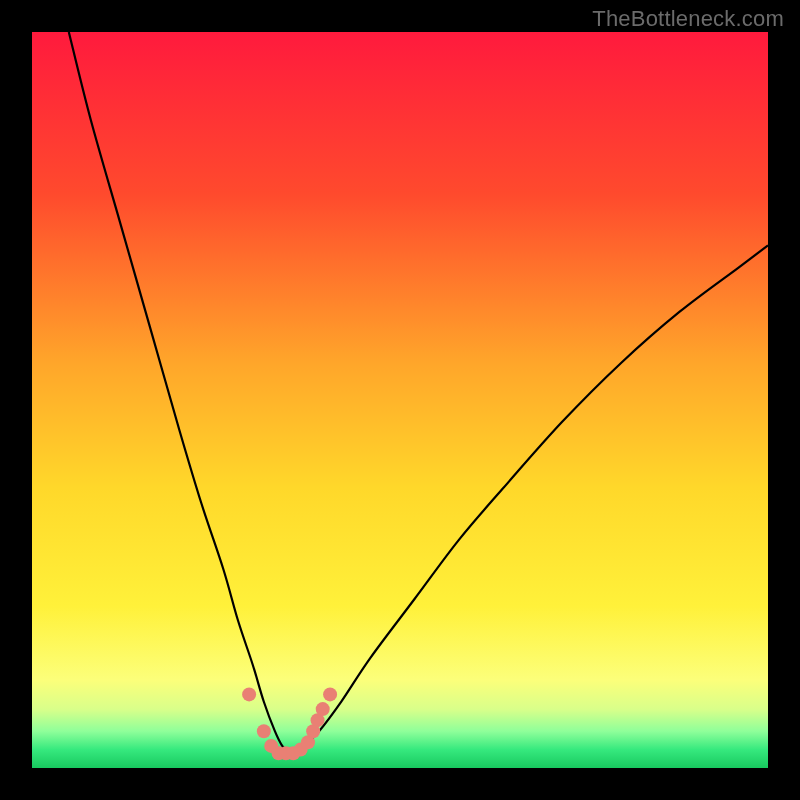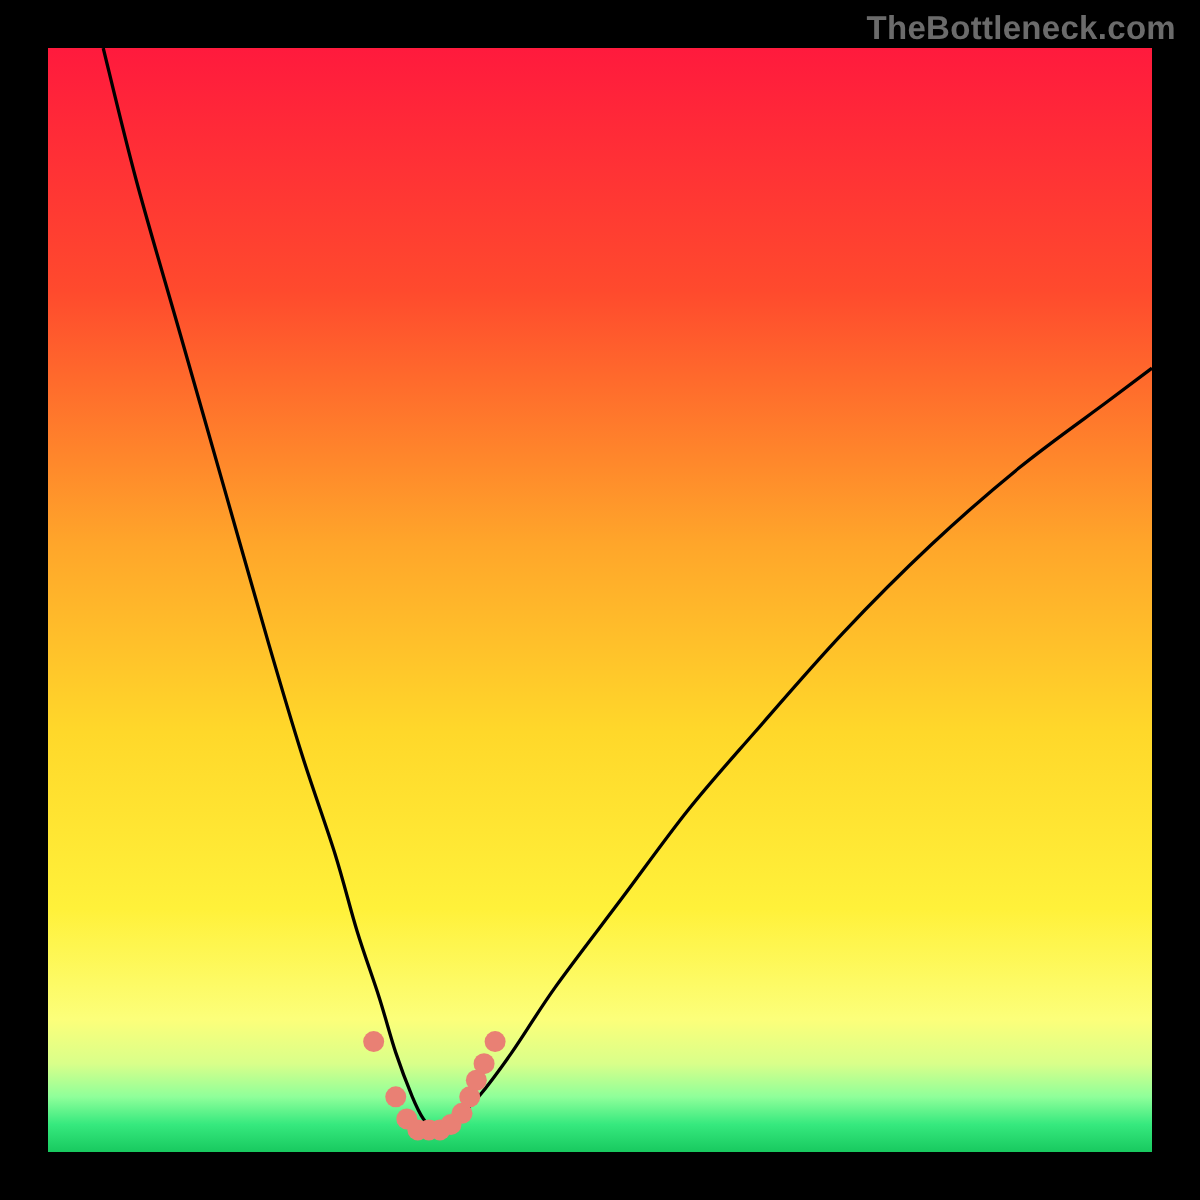--- a/index.html
+++ b/index.html
@@ -37,21 +37,21 @@
     top: 0;
     width: 100%;
     height: 100%;
   }
   .watermark {
     position: absolute;
     top: 6px;
     right: 16px;
     font-family: Arial, Helvetica, sans-serif;
     font-size: 22px;
-    font-weight: 700;
+    font-weight: 400;
     color: #6b6b6b;
     letter-spacing: 0.2px;
   }
 </style>
 </head>
 <body>
 
 <div class="stage">
 
   <div class="plot-area">

